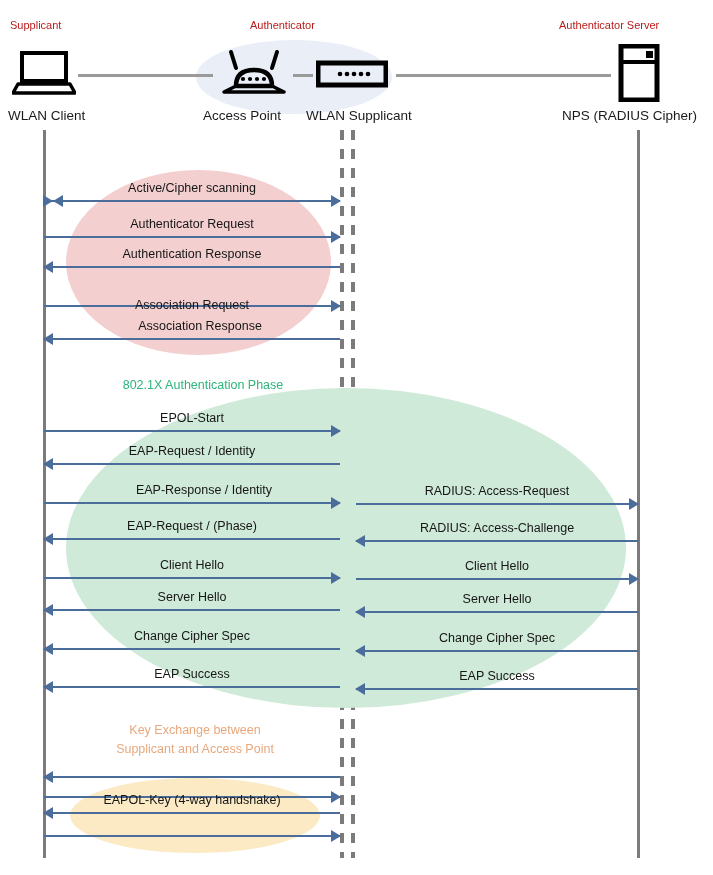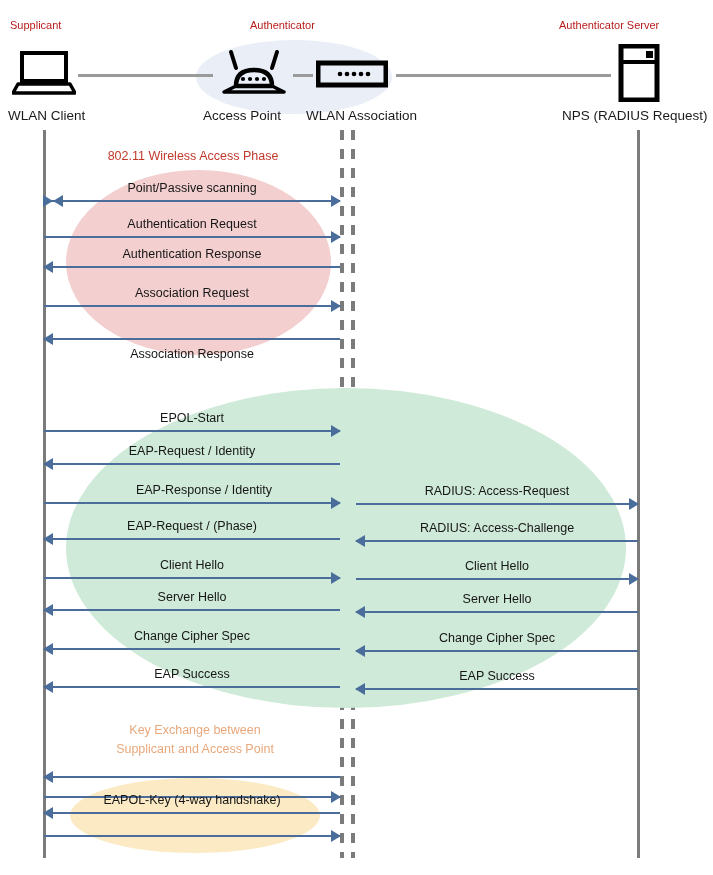--- a/index.html
+++ b/index.html
@@ -91,63 +91,63 @@
   <div class="icon-abs" style="left:618px;top:44px;">
     <svg width="42" height="58" viewBox="0 0 42 58">
       <rect x="3" y="2" width="36" height="54" fill="none" stroke="#000" stroke-width="5"></rect>
       <line x1="3" y1="18" x2="39" y2="18" stroke="#000" stroke-width="4"></line>
       <rect x="28" y="7" width="7" height="7" fill="#000"></rect>
     </svg>
   </div>
 
   <div class="node-caption" style="left:8px;top:108px;">WLAN Client</div>
   <div class="node-caption" style="left:203px;top:108px;">Access Point</div>
-  <div class="node-caption" style="left:306px;top:108px;">WLAN Association</div>
-  <div class="node-caption" style="left:562px;top:108px;">NPS (RADIUS Request)</div>
+  <div class="node-caption" style="left:306px;top:108px;">WLAN Supplicant</div>
+  <div class="node-caption" style="left:562px;top:108px;">NPS (RADIUS Cipher)</div>
 
   <div class="lifeline" style="left:43px;top:130px;height:728px;"></div>
   <div class="lifeline-dash" style="left:340px;top:130px;height:728px;"></div>
   <div class="lifeline-dash" style="left:351px;top:130px;height:728px;"></div>
   <div class="lifeline" style="left:637px;top:130px;height:728px;"></div>
 
   <div class="ellipse el-pink" style="left:66px;top:170px;width:265px;height:185px;"></div>
   <div class="ellipse el-green" style="left:66px;top:388px;width:560px;height:320px;"></div>
   <div class="ellipse el-orange" style="left:70px;top:778px;width:250px;height:75px;"></div>
 
-  <div class="phase-title pt-red" style="left:88px;top:147px;width:210px;">802.11 Wireless Access Phase</div>
+  <div class="phase-title pt-green" style="left:103px;top:376px;width:200px;">802.1X Authentication Phase</div>
   <div class="phase-title pt-orange" style="left:95px;top:721px;width:200px;">Key Exchange between</div>
   <div class="phase-title pt-orange" style="left:95px;top:740px;width:200px;">Supplicant and Access Point</div>
 
   <div id="msg-layer">
       <div class="msg right" style="left: 44px; top: 200px; width: 296px;">
         <div class="shaft"></div>
         <div class="head" style="right: -1px; border-left: 10px solid rgb(74, 109, 156);"></div>
         <div class="head" style="left: -1px; border-right: 10px solid rgb(74, 109, 156);"></div>
       </div>
-      <div class="msg-label" style="left: 192px; top: 181px;">Point/Passive scanning</div>
+      <div class="msg-label" style="left: 192px; top: 181px;">Active/Cipher scanning</div>
       <div class="msg right" style="left: 44px; top: 236px; width: 296px;">
         <div class="shaft"></div>
         <div class="head"></div>
       </div>
-      <div class="msg-label" style="left: 192px; top: 217px;">Authentication Request</div>
+      <div class="msg-label" style="left: 192px; top: 217px;">Authenticator Request</div>
       <div class="msg left" style="left: 44px; top: 266px; width: 296px;">
         <div class="shaft"></div>
         <div class="head"></div>
       </div>
       <div class="msg-label" style="left: 192px; top: 247px;">Authentication Response</div>
       <div class="msg right" style="left: 44px; top: 305px; width: 296px;">
         <div class="shaft"></div>
         <div class="head"></div>
       </div>
-      <div class="msg-label" style="left: 192px; top: 286px;">Association Request</div>
+      <div class="msg-label" style="left: 192px; top: 298px;">Association Request</div>
       <div class="msg left" style="left: 44px; top: 338px; width: 296px;">
         <div class="shaft"></div>
         <div class="head"></div>
       </div>
-      <div class="msg-label" style="left: 192px; top: 319px; margin-top: 28px;">Association Response</div>
+      <div class="msg-label" style="left: 200px; top: 319px;">Association Response</div>
       <div class="msg right" style="left: 44px; top: 430px; width: 296px;">
         <div class="shaft"></div>
         <div class="head"></div>
       </div>
       <div class="msg-label" style="left: 192px; top: 411px;">EPOL-Start</div>
       <div class="msg left" style="left: 44px; top: 463px; width: 296px;">
         <div class="shaft"></div>
         <div class="head"></div>
       </div>
       <div class="msg-label" style="left: 192px; top: 444px;">EAP-Request / Identity</div>

